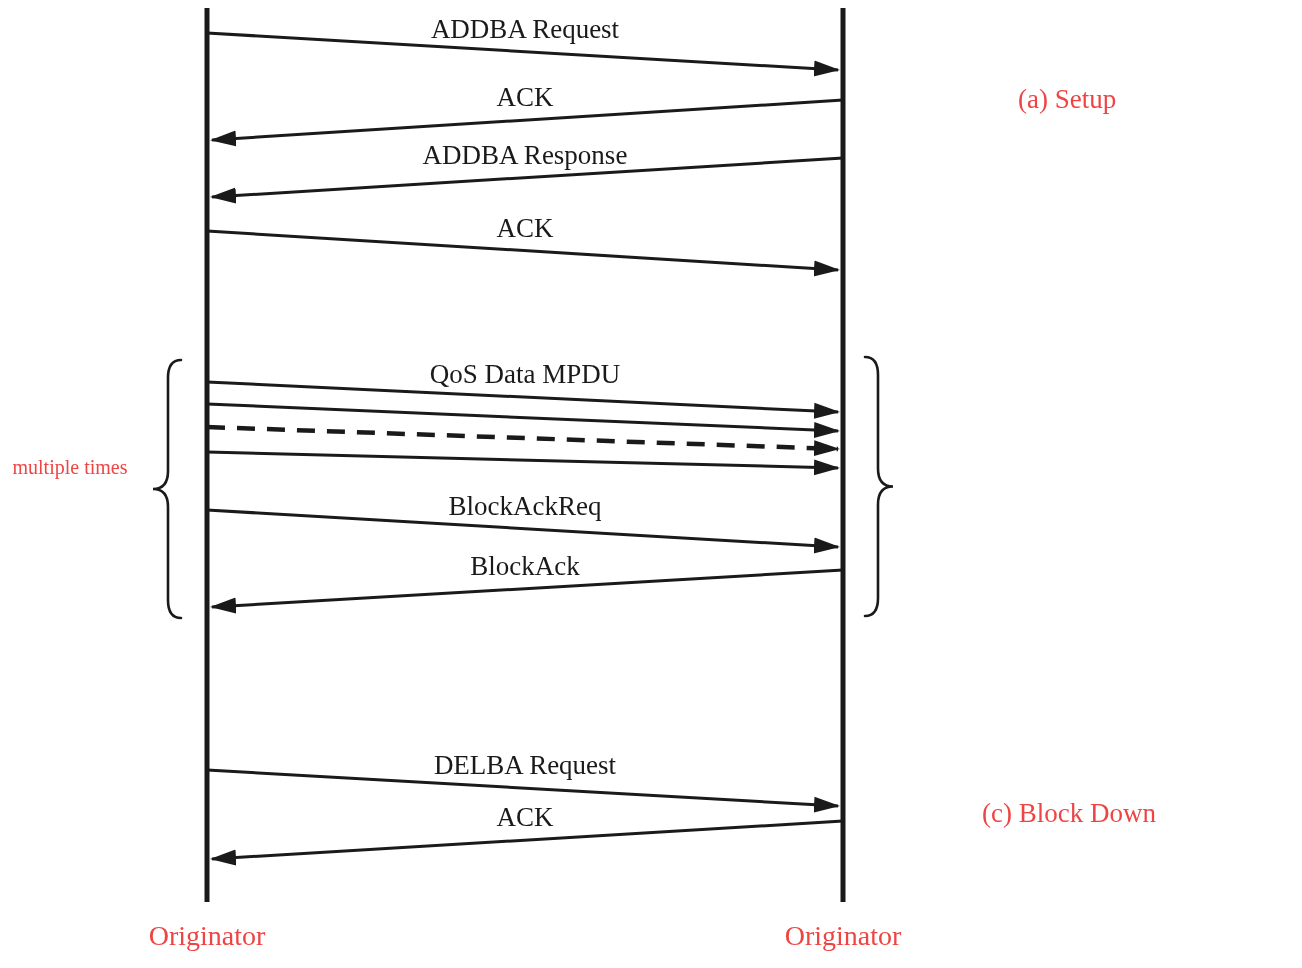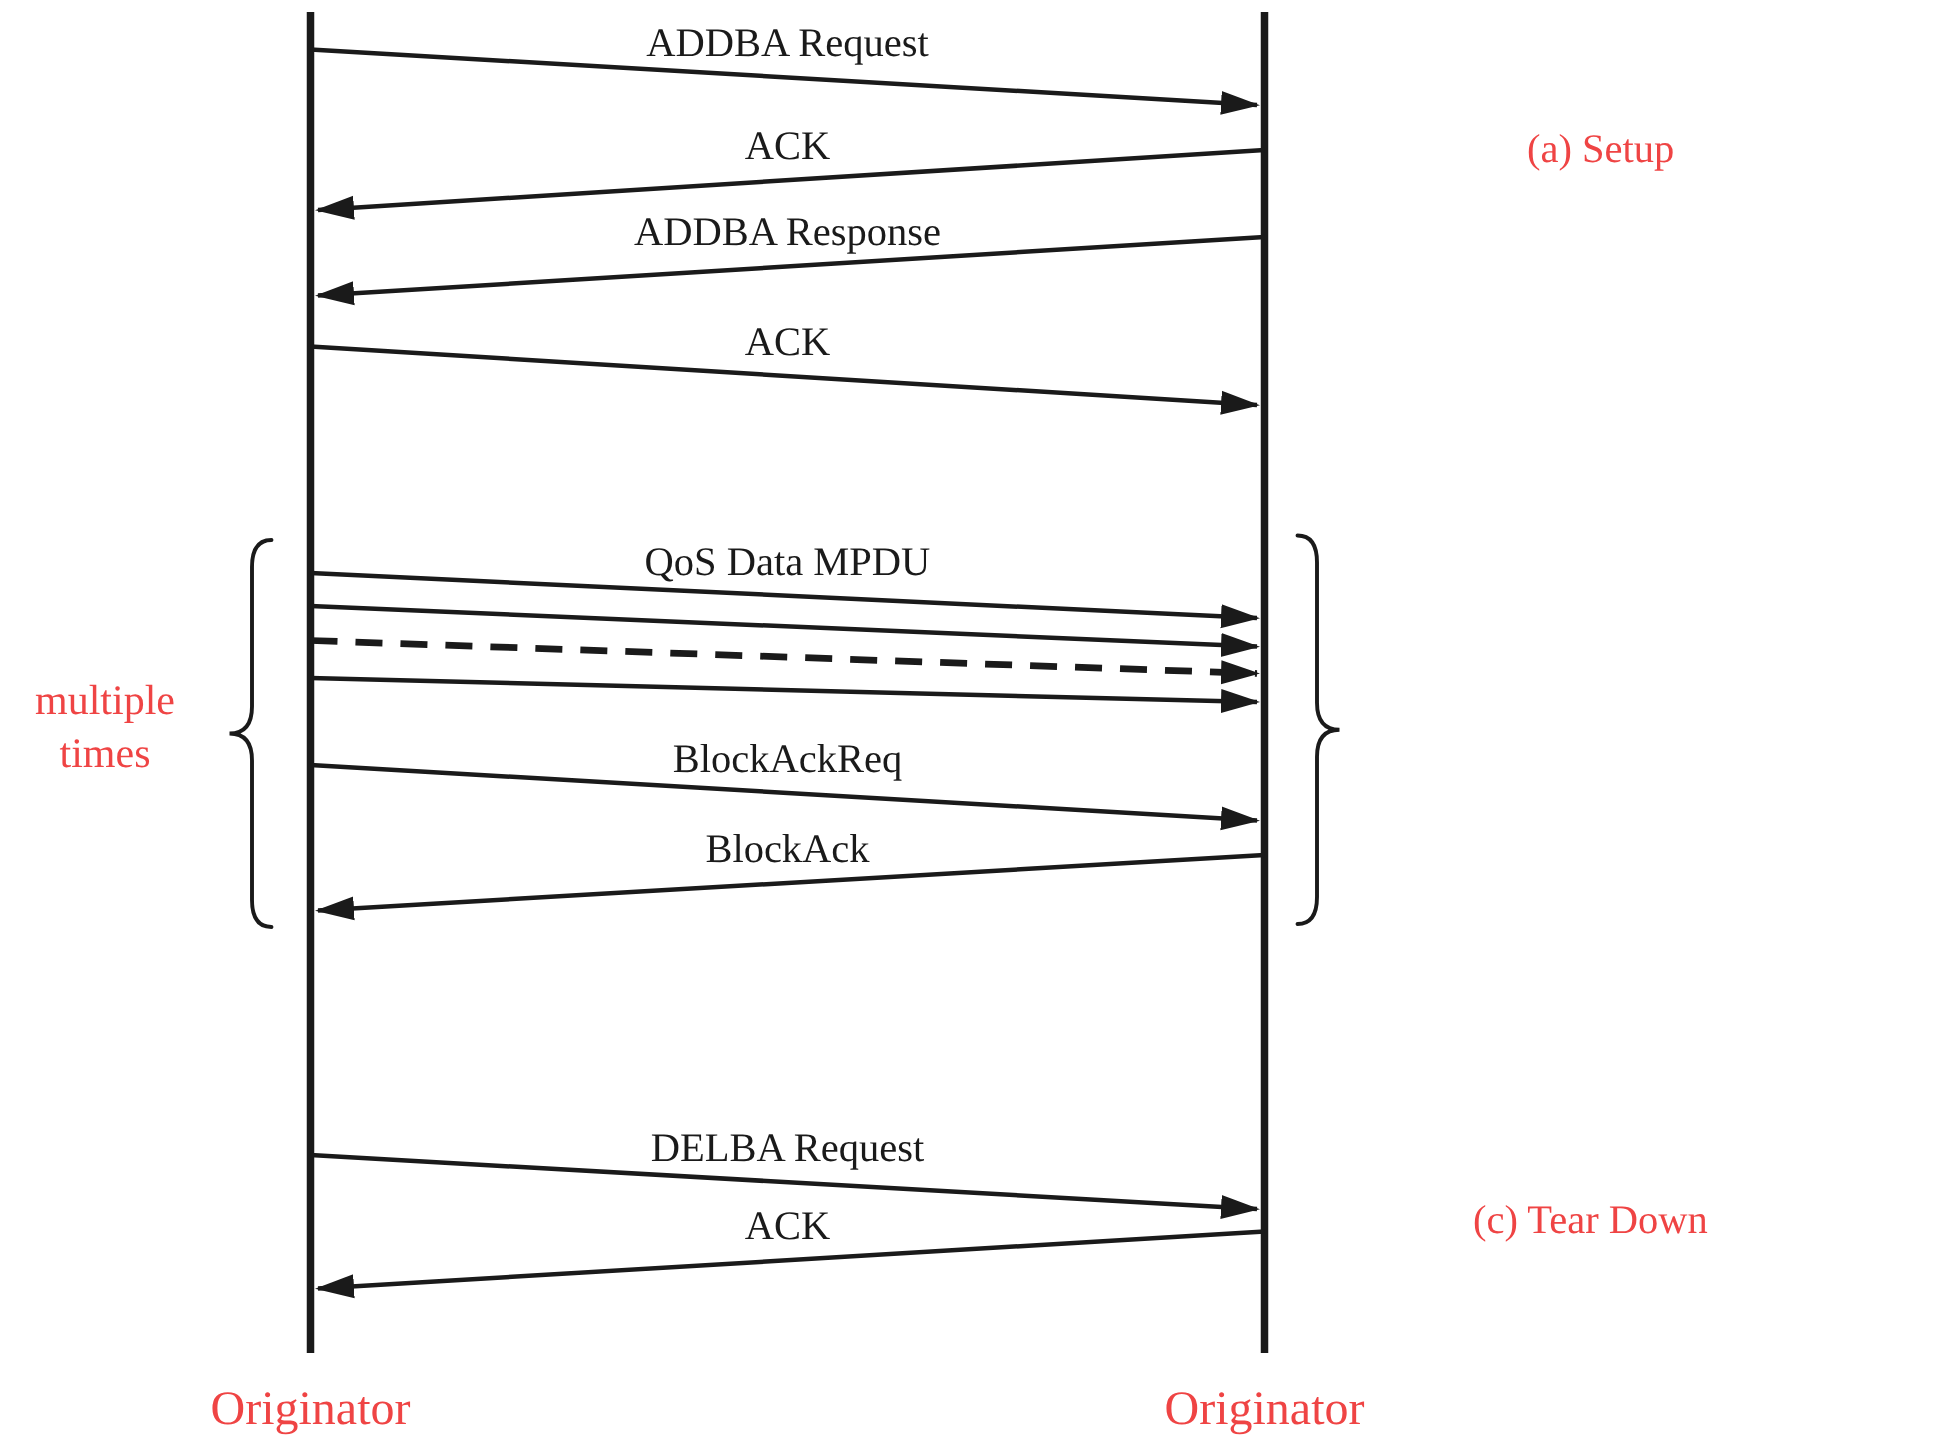--- a/index.html
+++ b/index.html
@@ -29,30 +29,30 @@
     position: absolute;
     font-size: 27px;
     white-space: nowrap;
   }
   .side-note {
     position: absolute;
     left: 4px;
     top: 450px;
     width: 132px;
     text-align: center;
-    font-size: 28px;
+    font-size: 20px;
     line-height: 35px;
     white-space: normal;
   }
   .phase-a { left: 1018px; top: 84px; }
   .phase-b { left: 982px; top: 462px; }
   .phase-c { left: 982px; top: 798px; }
   .lifeline-label {
     position: absolute;
-    font-size: 32px;
+    font-size: 28px;
     transform: translateX(-50%);
     white-space: nowrap;
   }
   .originator-label { left: 207px; top: 920px; }
   .recipient-label  { left: 843px; top: 920px; }
 </style>
 </head>
 <body>
 
 <div class="canvas">
@@ -112,19 +112,19 @@
       </g>
       <path d="M 181,360 Q 168,360 168,378 L 168,471 Q 168,489 153,489 Q 168,489 168,507 L 168,600 Q 168,618 181,618" stroke="#1a1a1a" stroke-width="2.6" fill="none" stroke-linecap="round"></path>
       <path d="M 865,357 Q 878,357 878,375 L 878,468.5 Q 878,486.5 893,486.5 Q 878,486.5 878,504.5 L 878,598 Q 878,616 865,616" stroke="#1a1a1a" stroke-width="2.6" fill="none" stroke-linecap="round"></path>
     </svg>
 
   <div class="side-note">multiple times</div>
 
   <div class="txt phase-a">(a) Setup</div>
 
 
-  <div class="txt phase-c">(c) Tear Down</div>
+  <div class="txt phase-c">(c) Block Down</div>
 
   <div class="lifeline-label originator-label">Originator</div>
 
   <div class="lifeline-label recipient-label">Originator</div>
 
 </div>
 
 </body></html>

